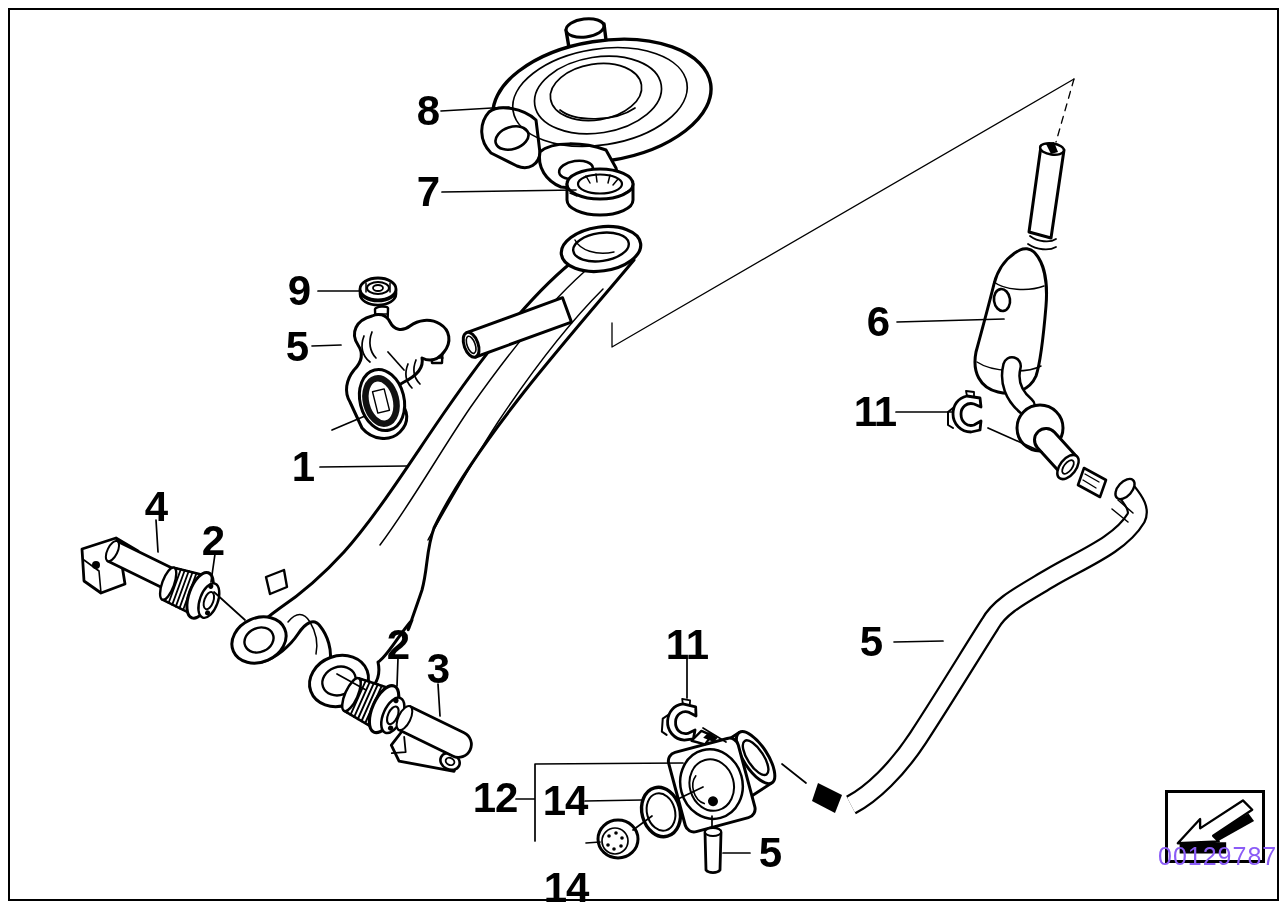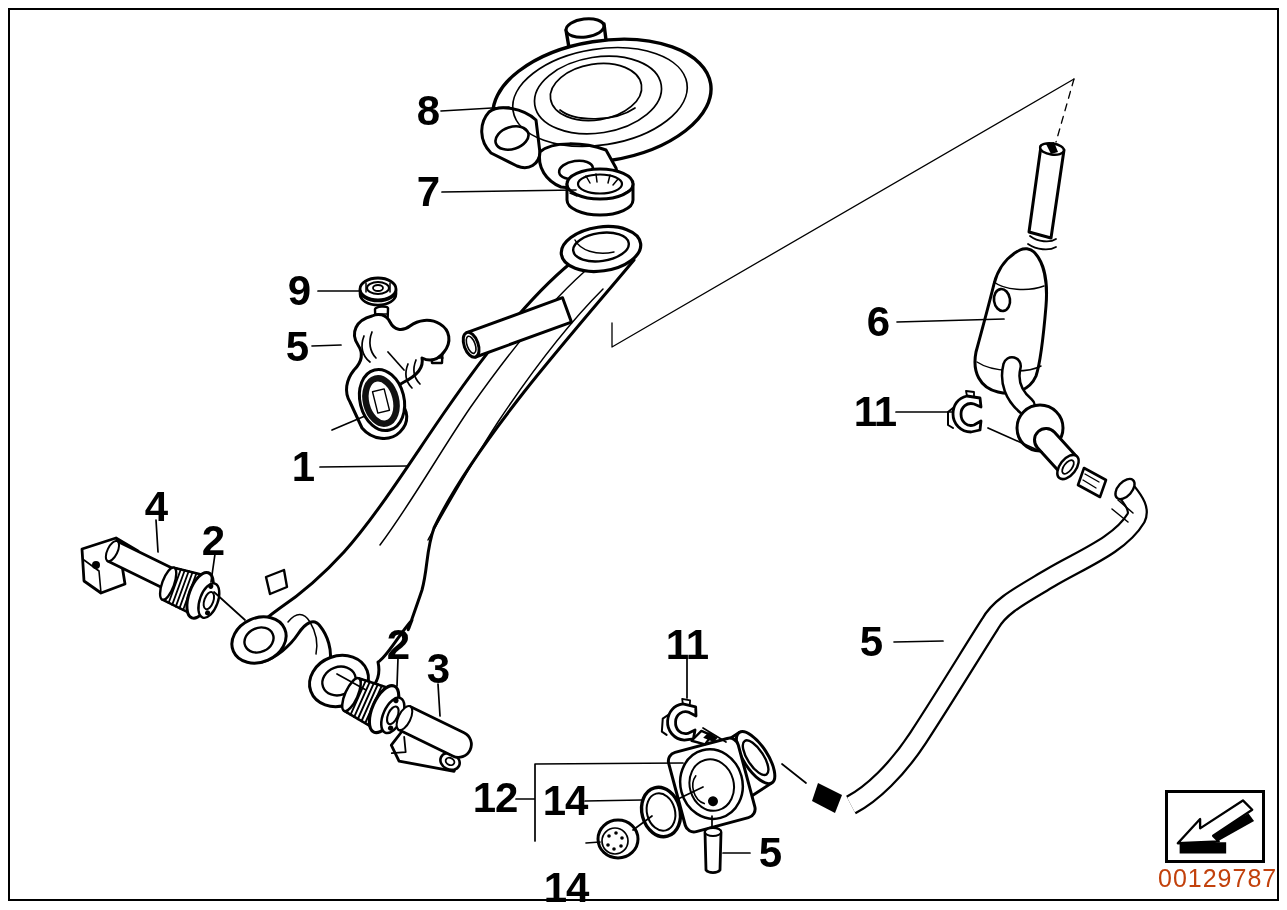--- a/index.html
+++ b/index.html
@@ -4,22 +4,22 @@
 <style>
   html,body{margin:0;padding:0;background:#fff;}
   #stage{position:relative;width:1287px;height:910px;background:#ffffff;overflow:hidden;
          font-family:"Liberation Sans",sans-serif;}
   #frame{position:absolute;left:8px;top:8px;width:1267px;height:889px;border:2px solid #000;}
   #art{position:absolute;left:0;top:0;width:1287px;height:910px;}
   .co{position:absolute;transform:translate(-50%,-50%);font:700 42px "Liberation Sans",sans-serif;
       color:#000;line-height:1;letter-spacing:-1px;cursor:default;}
   #navbox{position:absolute;left:1165px;top:790px;width:100px;height:73px;border:3px solid #000;
           background:#fff;box-sizing:border-box;}
-  #imgnum{position:absolute;left:1158px;top:864px;width:116px;text-align:center;
-          font:400 25px "Liberation Sans",sans-serif;color:#c2410c;letter-spacing:1px;}
+  #imgnum{position:absolute;left:1158px;top:842px;width:116px;text-align:center;
+          font:400 25px "Liberation Sans",sans-serif;color:#8b5cf6;letter-spacing:1px;}
 </style>
 </head>
 <body>
 
 <div id="stage">
   <div id="frame"></div>
 
   <svg id="art" viewBox="0 0 1287 910" stroke-linecap="round" stroke-linejoin="round">
 
     <g stroke="#000" stroke-width="1.3" fill="none">

